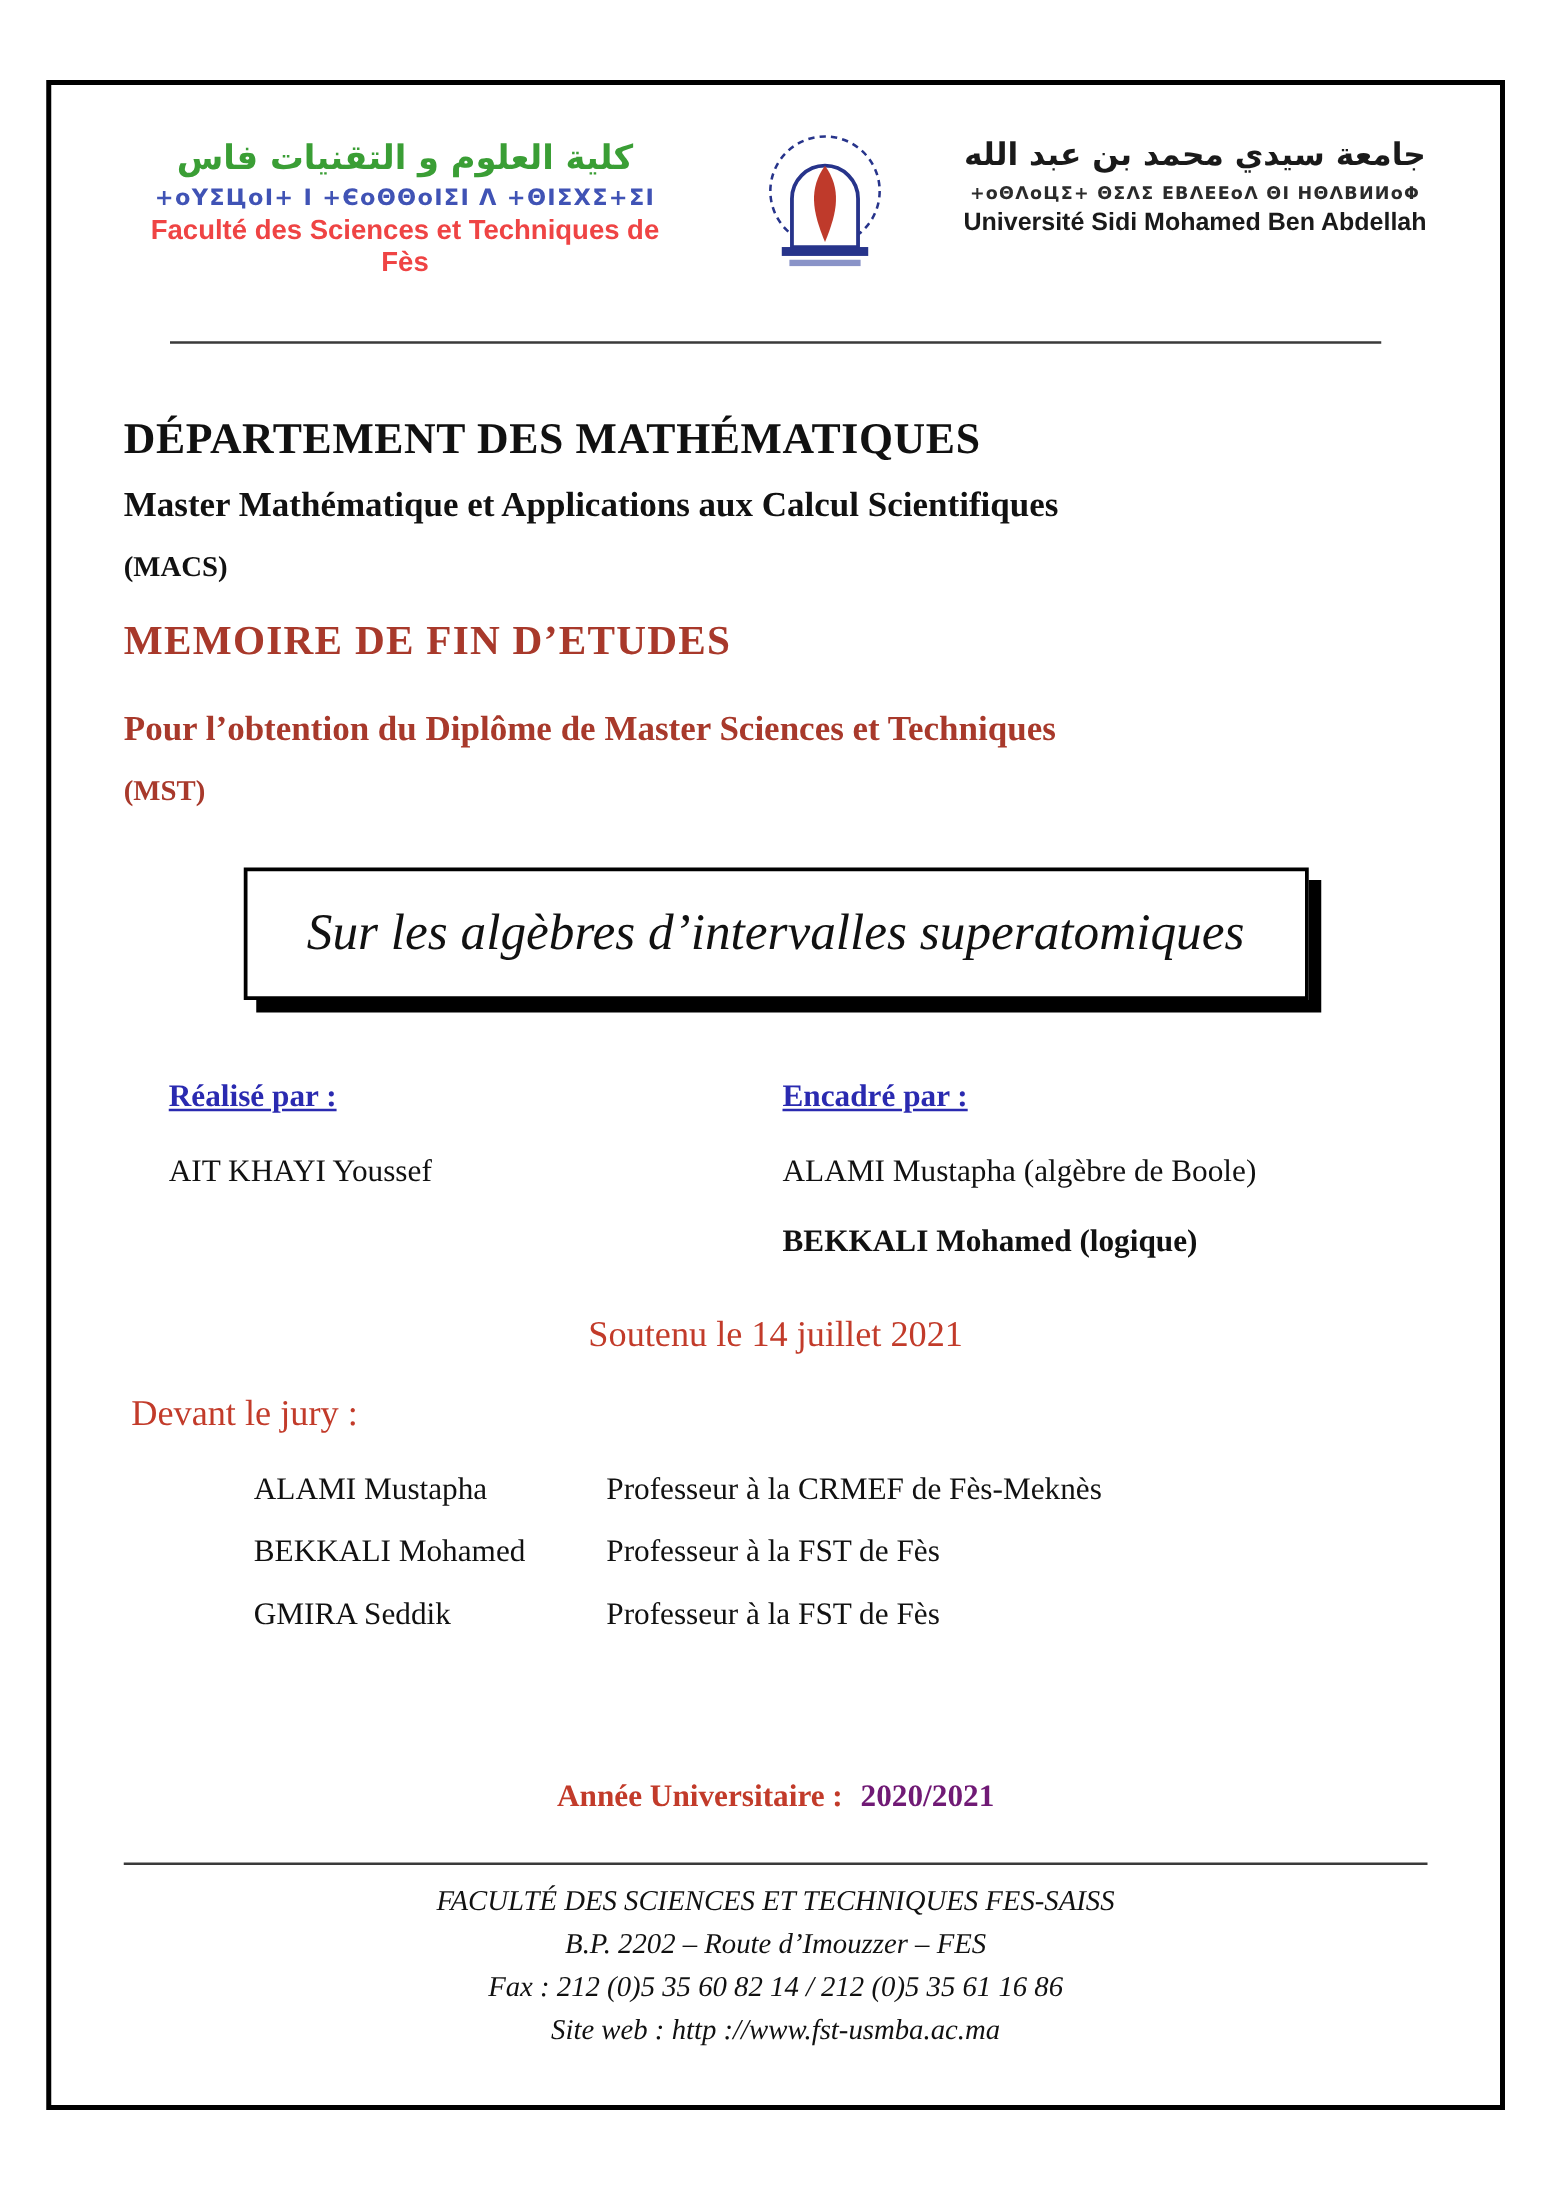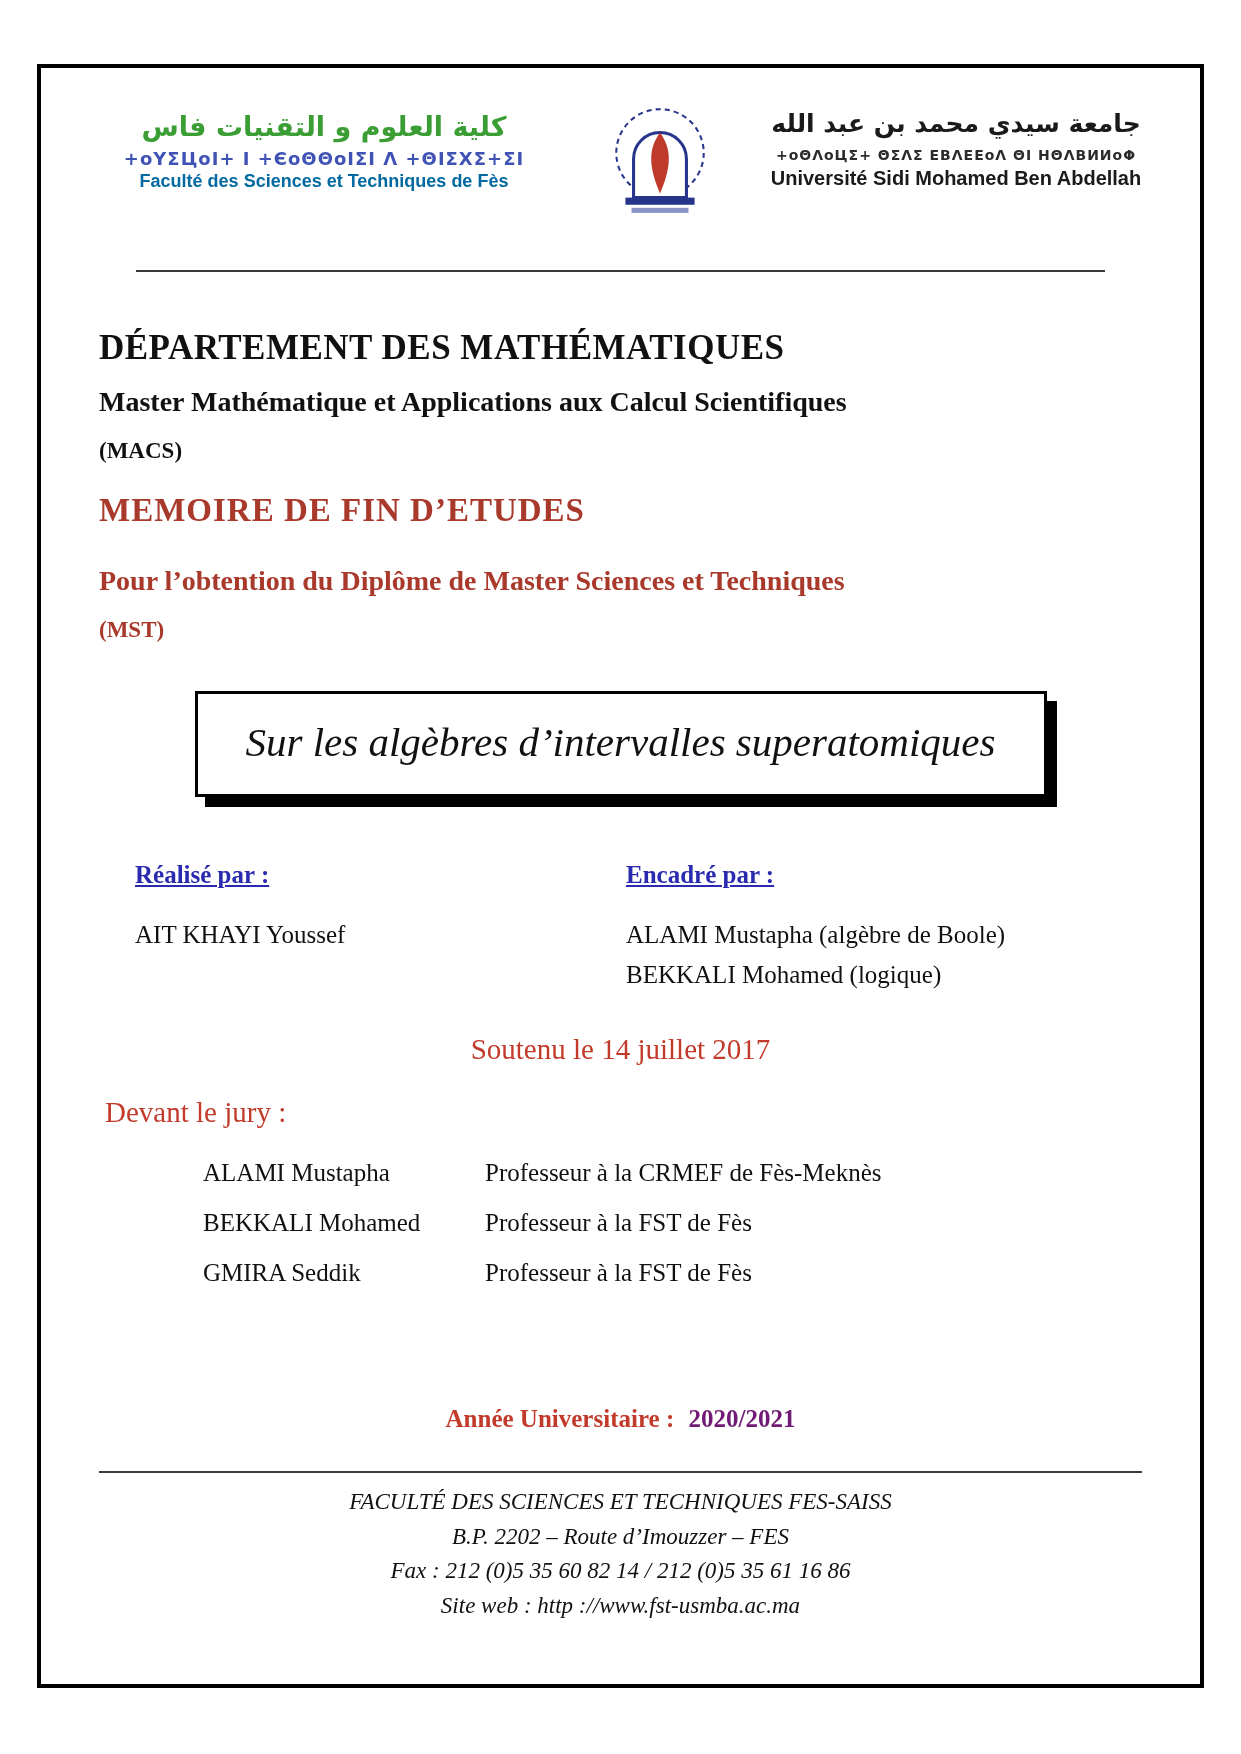--- a/index.html
+++ b/index.html
@@ -11,21 +11,21 @@
     box-sizing:border-box;position:absolute;left:37px;top:64px;
     width:1167px;height:1624px;border:4px solid #000;background:#fff;
     padding:30px 58px 0 58px;
   }
   
   .header{display:flex;justify-content:space-between;align-items:flex-start;}
   .hdr-left{width:450px;text-align:center;padding-top:12px;}
   .hdr-right{width:372px;text-align:center;padding-top:10px;}
   .ar-green{font-family:"DejaVu Sans",sans-serif;font-weight:bold;font-size:27px;color:#3a9e35;line-height:1.25;}
   .tif-blue{font-family:"DejaVu Sans",sans-serif;font-weight:bold;font-size:18px;color:#4053b5;letter-spacing:1px;margin-top:4px;}
-  .fac-name{font-family:"Liberation Sans",sans-serif;font-weight:bold;font-size:18px;color:#0369a1;margin-top:2px;}
+  .fac-name{font-family:"Liberation Sans",sans-serif;font-weight:bold;font-size:22px;color:#ef4444;margin-top:2px;}
   .ar-black{font-family:"DejaVu Sans",sans-serif;font-weight:bold;font-size:25px;color:#1a1a1a;line-height:1.3;}
   .tif-gray{font-family:"DejaVu Sans",sans-serif;font-weight:bold;font-size:14px;color:#2b2b2b;letter-spacing:1px;margin-top:6px;}
   .univ-name{font-family:"Liberation Sans",sans-serif;font-weight:bold;font-size:20px;color:#1a1a1a;margin-top:4px;}
   .logo-wrap{width:120px;display:flex;justify-content:center;padding-top:2px;}
   
   .rule{border:none;border-top:2px solid #3a3a3a;margin:50px auto 0;width:93%;}
   .rule-bottom{margin-top:38px;width:100%;}
   
   .center{text-align:left;}
   .dept{font-size:35px;font-weight:bold;margin-top:56px;letter-spacing:0.5px;}
@@ -38,21 +38,21 @@
     box-sizing:border-box;width:852px;margin:48px auto 0;background:#fff;
     border:3px solid #000;box-shadow:10px 10px 0 #000;padding:24px 12px 28px;
   }
   .thesis{font-style:italic;font-size:41px;text-align:center;}
   
   .cols{display:flex;margin-top:64px;padding-left:36px;}
   .col-left{width:455px;}
   .col-right{flex:1;padding-left:36px;}
   .by-label{color:#2a2ab0;font-weight:bold;text-decoration:underline;font-size:25px;}
   .by-name{font-size:25px;margin-top:32px;}
-  .by-name + .by-name{margin-top:12px;}
+  .by-name + .by-name{margin-top:28px;font-weight:bold;}
   
   .soutenu{color:#c23b2a;font-size:29px;margin-top:44px;text-align:center;}
   .jury-label{color:#c23b2a;font-size:29px;margin-top:30px;padding-left:6px;text-align:left;}
   .jury{display:grid;grid-template-columns:282px auto;row-gap:22px;font-size:25px;margin:30px 0 0 104px;text-align:left;}
   
   .annee{margin-top:118px;font-size:25px;font-weight:bold;text-align:center;}
   .annee-label{color:#c23b2a;}
   .annee-value{color:#701a75;margin-left:8px;}
   .footer{text-align:center;font-size:23px;margin-top:12px;line-height:1.5;font-style:italic;}
 </style>
@@ -105,21 +105,21 @@
       <div class="by-label">Réalisé par :</div>
       <div class="by-name">AIT KHAYI Youssef</div>
     </div>
     <div class="col-right">
       <div class="by-label">Encadré par :</div>
       <div class="by-name">ALAMI Mustapha (algèbre de Boole)</div>
       <div class="by-name">BEKKALI Mohamed (logique)</div>
     </div>
   </div>
 
-  <div class="soutenu">Soutenu le 14 juillet 2017</div>
+  <div class="soutenu">Soutenu le 14 juillet 2021</div>
   <div class="jury-label">Devant le jury :</div>
 
   <div class="jury">
     <div>ALAMI Mustapha</div>
     <div>Professeur à la CRMEF de Fès-Meknès</div>
     <div>BEKKALI Mohamed</div>
     <div>Professeur à la FST de Fès</div>
     <div>GMIRA Seddik</div>
     <div>Professeur à la FST de Fès</div>
   </div>

